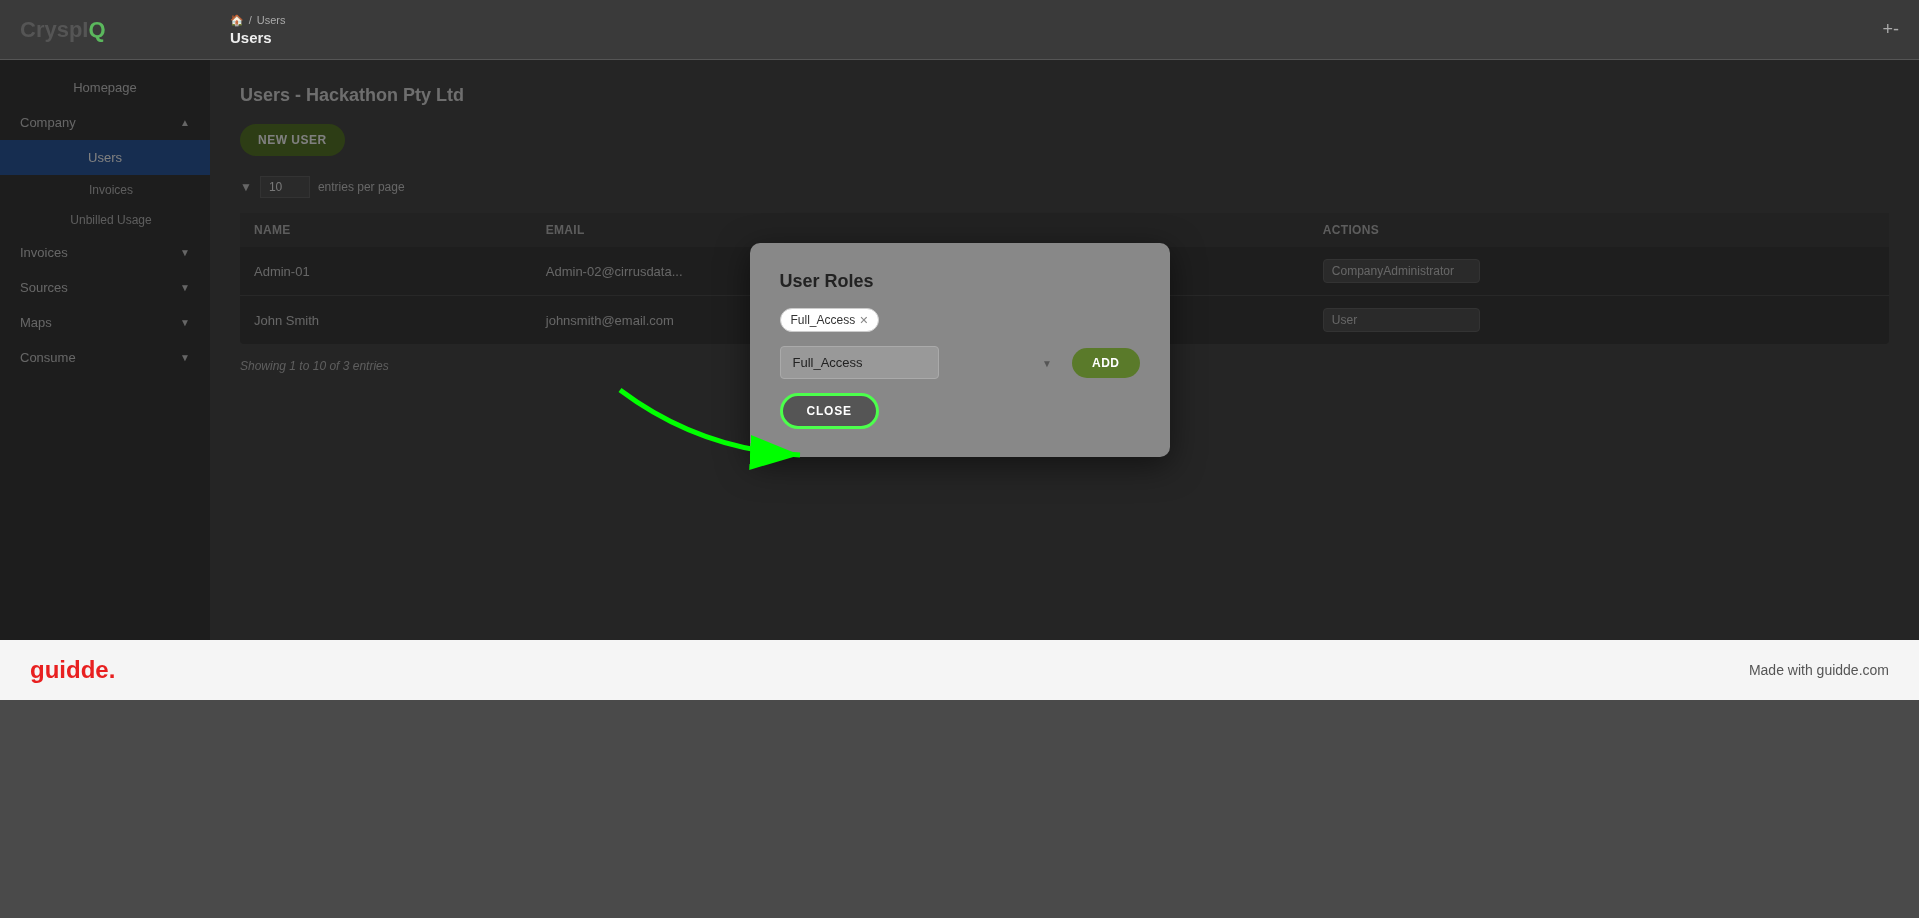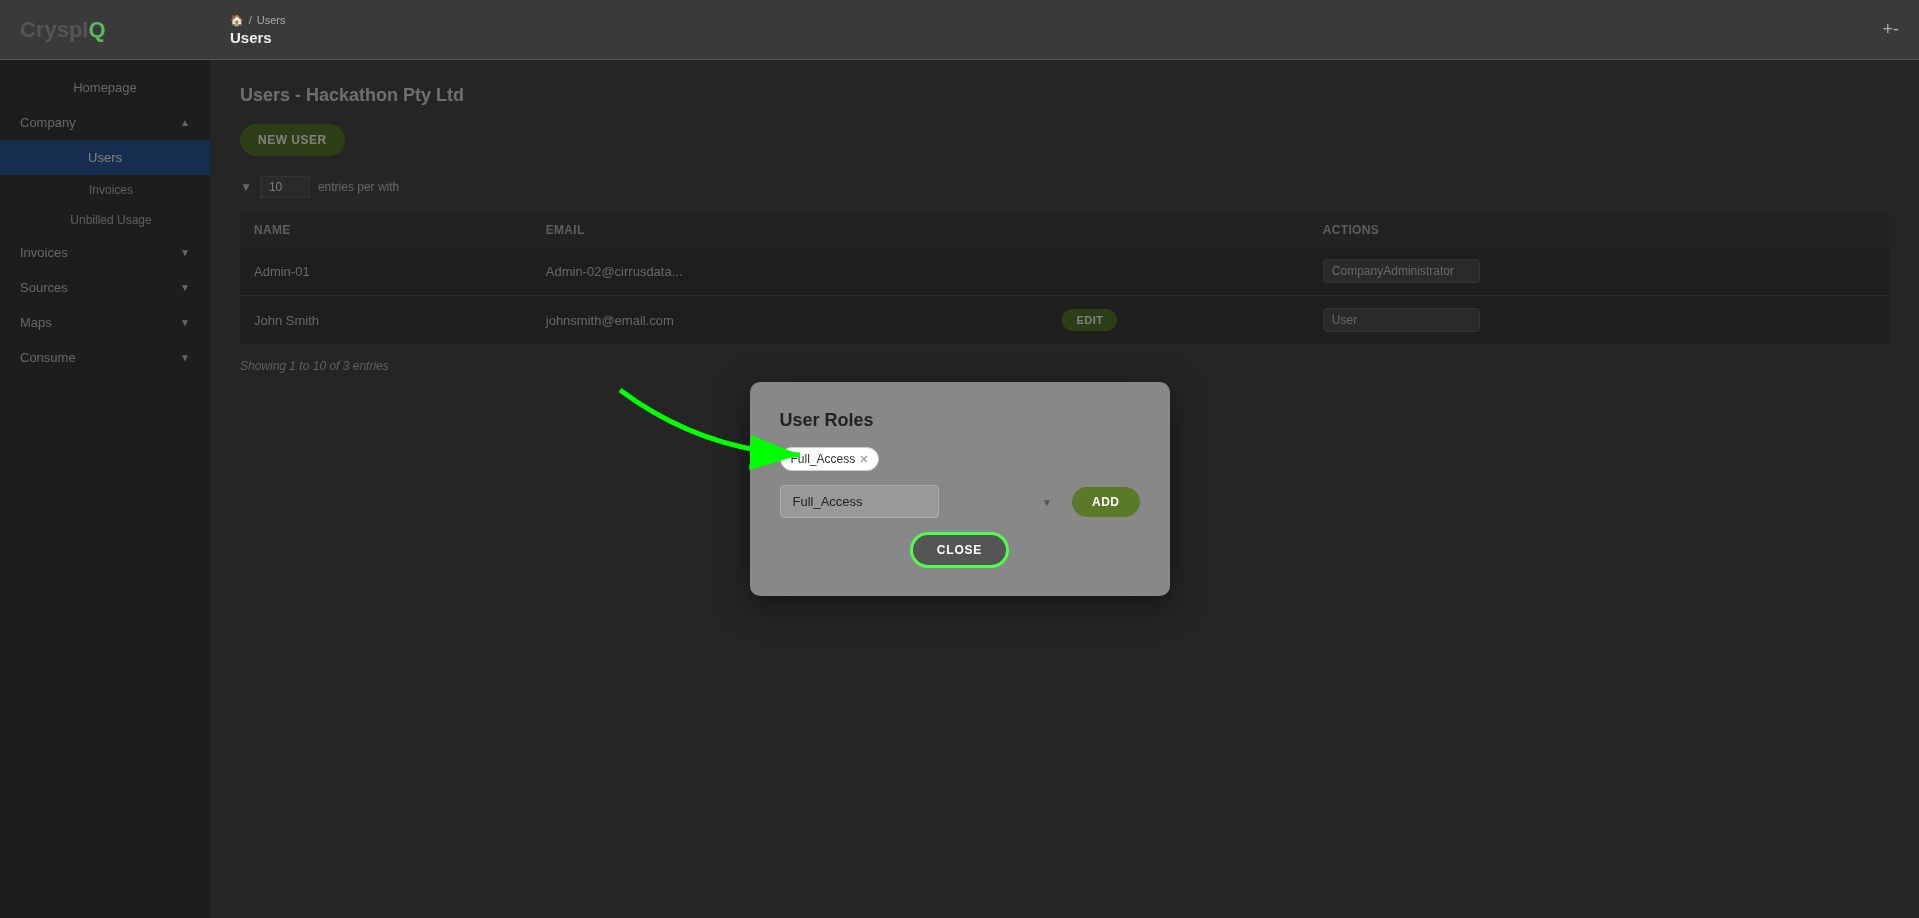--- a/index.html
+++ b/index.html
@@ -298,21 +298,21 @@
       padding: 8px 20px;
       border-radius: 20px;
       font-size: 12px;
       font-weight: 700;
       cursor: pointer;
       letter-spacing: 0.5px;
     }
 
     .modal-footer {
       display: flex;
-      justify-content: center;
+      justify-content: flex-start;
     }
     .close-btn {
       background: #555;
       color: #fff;
       border: 3px solid #4cff4c;
       padding: 8px 24px;
       border-radius: 20px;
       font-size: 12px;
       font-weight: 700;
       cursor: pointer;
@@ -335,21 +335,21 @@
       color: #e82020;
     }
     .footer-text {
       font-size: 14px;
       color: #555;
     }
   </style>
 </head>
 <body>
 
-<div style="display:flex; flex-direction:column; height:918px; width:1919px;">
+<div style="display:flex; flex-direction:column; height:700px; width:1919px;">
 
   <div class="header">
     <div class="header-sidebar-logo">
       <span class="logo-text">
         <span class="logo-cryspl">CryspI</span><span class="logo-iq">Q</span>
       </span>
     </div>
     <div class="header-content">
       <div class="breadcrumb">
         <span>🏠</span>
@@ -393,21 +393,21 @@
     </div>
 
     <div class="main-content">
       <div class="section-title">Users - Hackathon Pty Ltd</div>
 
       <button class="new-user-btn">NEW USER</button>
 
       <div class="entries-row">
         <span>▼</span>
         <input class="entries-input" type="text" value="10" style="">
-        <span>entries per with</span>
+        <span>entries per page</span>
       </div>
 
       <div class="table-container">
         <table>
           <thead>
             <tr>
               <th>NAME</th>
               <th>EMAIL</th>
               <th></th>
               <th>ACTIONS</th>
@@ -480,13 +480,17 @@
           <button class="add-btn">ADD</button>
         </div>
 
         <div class="modal-footer">
           <button class="close-btn">CLOSE</button>
         </div>
       </div>
     </div>
   </div>
 
+  <div class="footer">
+    <div class="footer-logo">guidde.</div>
+    <div class="footer-text">Made with guidde.com</div>
+  </div>
 </div>
 
 </body></html>

